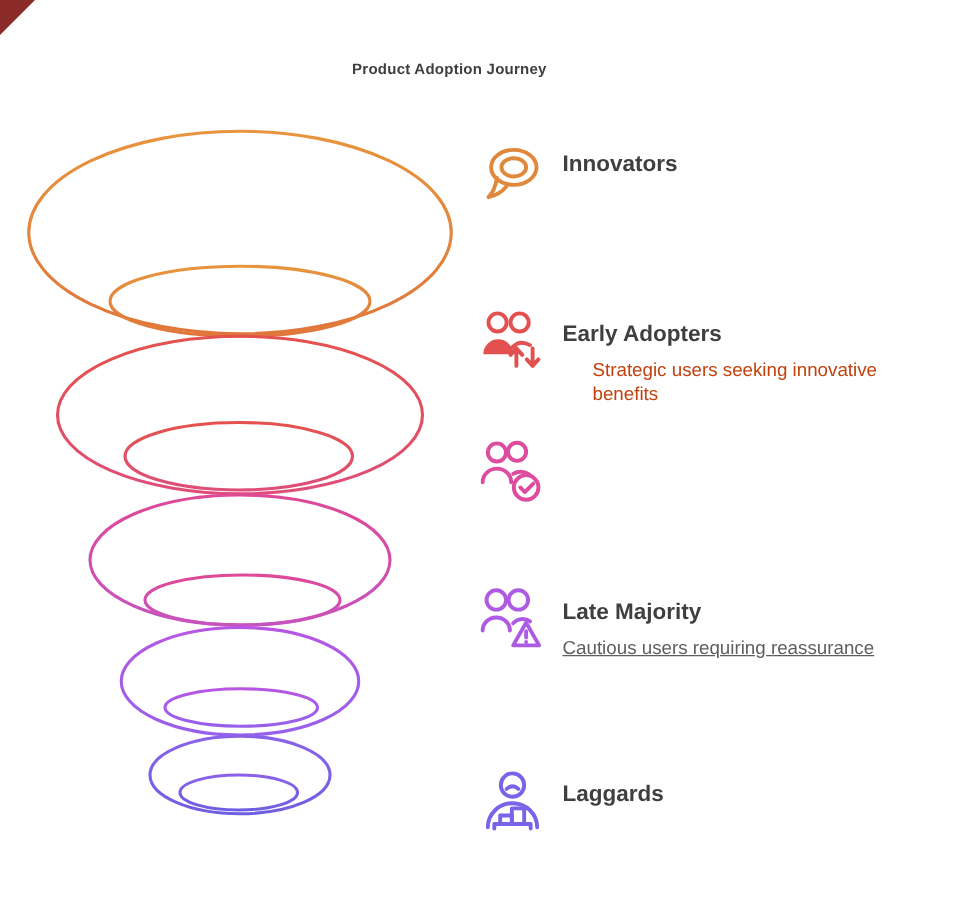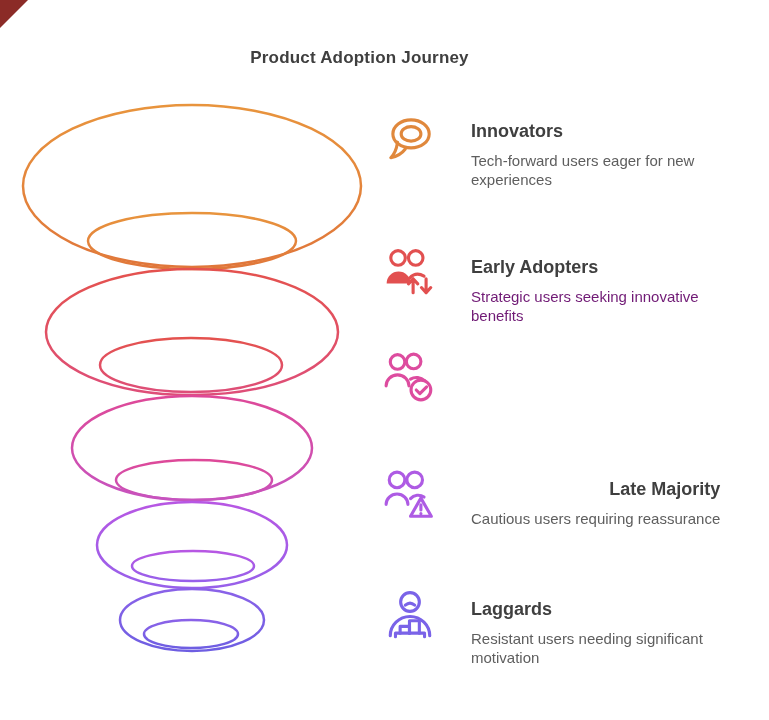--- a/index.html
+++ b/index.html
@@ -6,25 +6,25 @@
   body{
     width:769px;height:720px;position:relative;background:#ffffff;overflow:hidden;
     font-family:"Liberation Sans", sans-serif;
   }
   .corner{
     position:absolute;top:0;left:0;width:0;height:0;
     border-top:28px solid #8B2B27;border-right:28px solid transparent;
   }
   .page-title{
     position:absolute;top:48px;left:0;width:719px;text-align:center;
-    font-size:17px;font-weight:700;color:#3F3F3F;letter-spacing:.2px;
+    font-size:12px;font-weight:700;color:#3F3F3F;letter-spacing:.2px;
   }
   #funnel-svg{position:absolute;top:0;left:0;pointer-events:none;}
   .stage-row{
-    position:absolute;left:383px;display:flex;align-items:flex-start;gap:34px;width:360px;
+    position:absolute;left:383px;display:flex;align-items:flex-start;gap:13px;width:360px;
   }
   .stage-icon{width:54px;height:58px;flex:0 0 54px;margin-top:2px;}
   .stage-icon svg{width:54px;height:54px;display:block;}
   .stage-text{max-width:300px;}
   .stage-text h3{
     margin:12px 0 0 0;font-size:18px;font-weight:700;color:#3F3F3F;line-height:22px;
   }
   .stage-text p{
     margin:9px 0 0 0;font-size:15px;color:#5E5E5E;line-height:19px;
   }
@@ -74,38 +74,37 @@
 <div class="stage-row" style="top:108px">
   <div class="stage-icon" style="color: rgb(224, 136, 60);">
     <svg viewBox="0 0 52 52" fill="none" stroke="currentColor" stroke-width="3" stroke-linecap="round" stroke-linejoin="round">
       <ellipse cx="27" cy="23" rx="17.5" ry="13.5"></ellipse>
       <ellipse cx="27" cy="23" rx="9.5" ry="7"></ellipse>
       <path d="M 14 31 C 13 38 11 42.5 7.5 46 C 14 44.5 18.5 41.5 21.5 37.5"></path>
     </svg>
   </div>
   <div class="stage-text">
     <h3 style="color: rgb(63, 63, 63);">Innovators</h3>
-    <p style="color: rgb(94, 94, 94);">Tech-forward users eager for new experiences</p>
   </div>
 </div>
 
 <div class="stage-row" style="top:244px">
   <div class="stage-icon" style="color: rgb(226, 80, 80);">
     <svg viewBox="0 0 52 52" fill="none" stroke="currentColor" stroke-width="3" stroke-linecap="round" stroke-linejoin="round">
       <circle cx="14.5" cy="11.5" r="7"></circle>
       <circle cx="31.5" cy="11.5" r="7"></circle>
       <path d="M 3.5 36 A 11.5 11.5 0 0 1 26.5 36 Z" fill="currentColor" stroke="none"></path>
       <path d="M 25.5 31 Q 31.5 24.5 39.5 29"></path>
       <path d="M 29 45 V 31.5 M 24.5 36.5 L 29 31.5 L 33.5 36.5"></path>
       <path d="M 41.5 31.5 V 45 M 37 40 L 41.5 45 L 46 40"></path>
     </svg>
   </div>
   <div class="stage-text">
     <h3 style="color: rgb(63, 63, 63);">Early Adopters</h3>
-    <p style="color: #701a75;">Strategic users seeking innovative benefits</p>
+    <p style="color: #c2410c; margin-left: 24px;">Strategic users seeking innovative benefits</p>
   </div>
 </div>
 
 <div class="stage-row" style="top:348px">
   <div class="stage-icon" style="color: rgb(221, 76, 159);">
     <svg viewBox="0 0 52 52" fill="none" stroke="currentColor" stroke-width="3" stroke-linecap="round" stroke-linejoin="round">
       <circle cx="14" cy="11.5" r="7"></circle>
       <circle cx="29.5" cy="11" r="7"></circle>
       <path d="M 3 34.5 A 11 10.5 0 0 1 25 34.5"></path>
       <path d="M 26.5 28 A 10.5 9.5 0 0 1 40 29.5"></path>
@@ -123,33 +122,32 @@
       <circle cx="13.5" cy="11.5" r="7.5"></circle>
       <circle cx="30.5" cy="11.5" r="7.5"></circle>
       <path d="M 3 35 A 10.5 10 0 0 1 24 35"></path>
       <path d="M 26.5 29.5 A 9.5 9 0 0 1 39.5 28"></path>
       <path d="M 36.5 29 L 46.5 46.5 L 26.5 46.5 Z"></path>
       <path d="M 36.5 35.5 V 40.5"></path>
       <path d="M 36.5 43.9 V 44"></path>
     </svg>
   </div>
   <div class="stage-text">
-    <h3 style="color: rgb(63, 63, 63); text-align: right;">Late Majority</h3>
-    <p style="color: rgb(94, 94, 94);">Cautious users requiring reassurance</p>
+    <h3 style="color: rgb(63, 63, 63);">Late Majority</h3>
+    <p style="color: rgb(94, 94, 94); text-decoration: underline;">Cautious users requiring reassurance</p>
   </div>
 </div>
 
-<div class="stage-row" style="top:586px">
+<div class="stage-row" style="top:612px">
   <div class="stage-icon" style="color: rgb(122, 99, 232);">
     <svg viewBox="0 0 52 52" fill="none" stroke="currentColor" stroke-width="3" stroke-linecap="round" stroke-linejoin="round">
       <circle cx="26" cy="13.5" r="9"></circle>
       <path d="M 21.5 16.5 Q 26 12.5 30.5 16.5"></path>
       <path d="M 7 46 A 19 18.5 0 0 1 45 46"></path>
       <path d="M 12 47 V 43.5 H 40 V 47"></path>
       <path d="M 16.5 43.5 V 37 H 25.5 V 43.5"></path>
       <path d="M 25.5 43.5 V 31.5 H 35 V 43.5"></path>
     </svg>
   </div>
   <div class="stage-text">
     <h3 style="color: rgb(63, 63, 63);">Laggards</h3>
-    <p style="color: rgb(94, 94, 94);">Resistant users needing significant motivation</p>
   </div>
 </div>
 
 </body></html>

